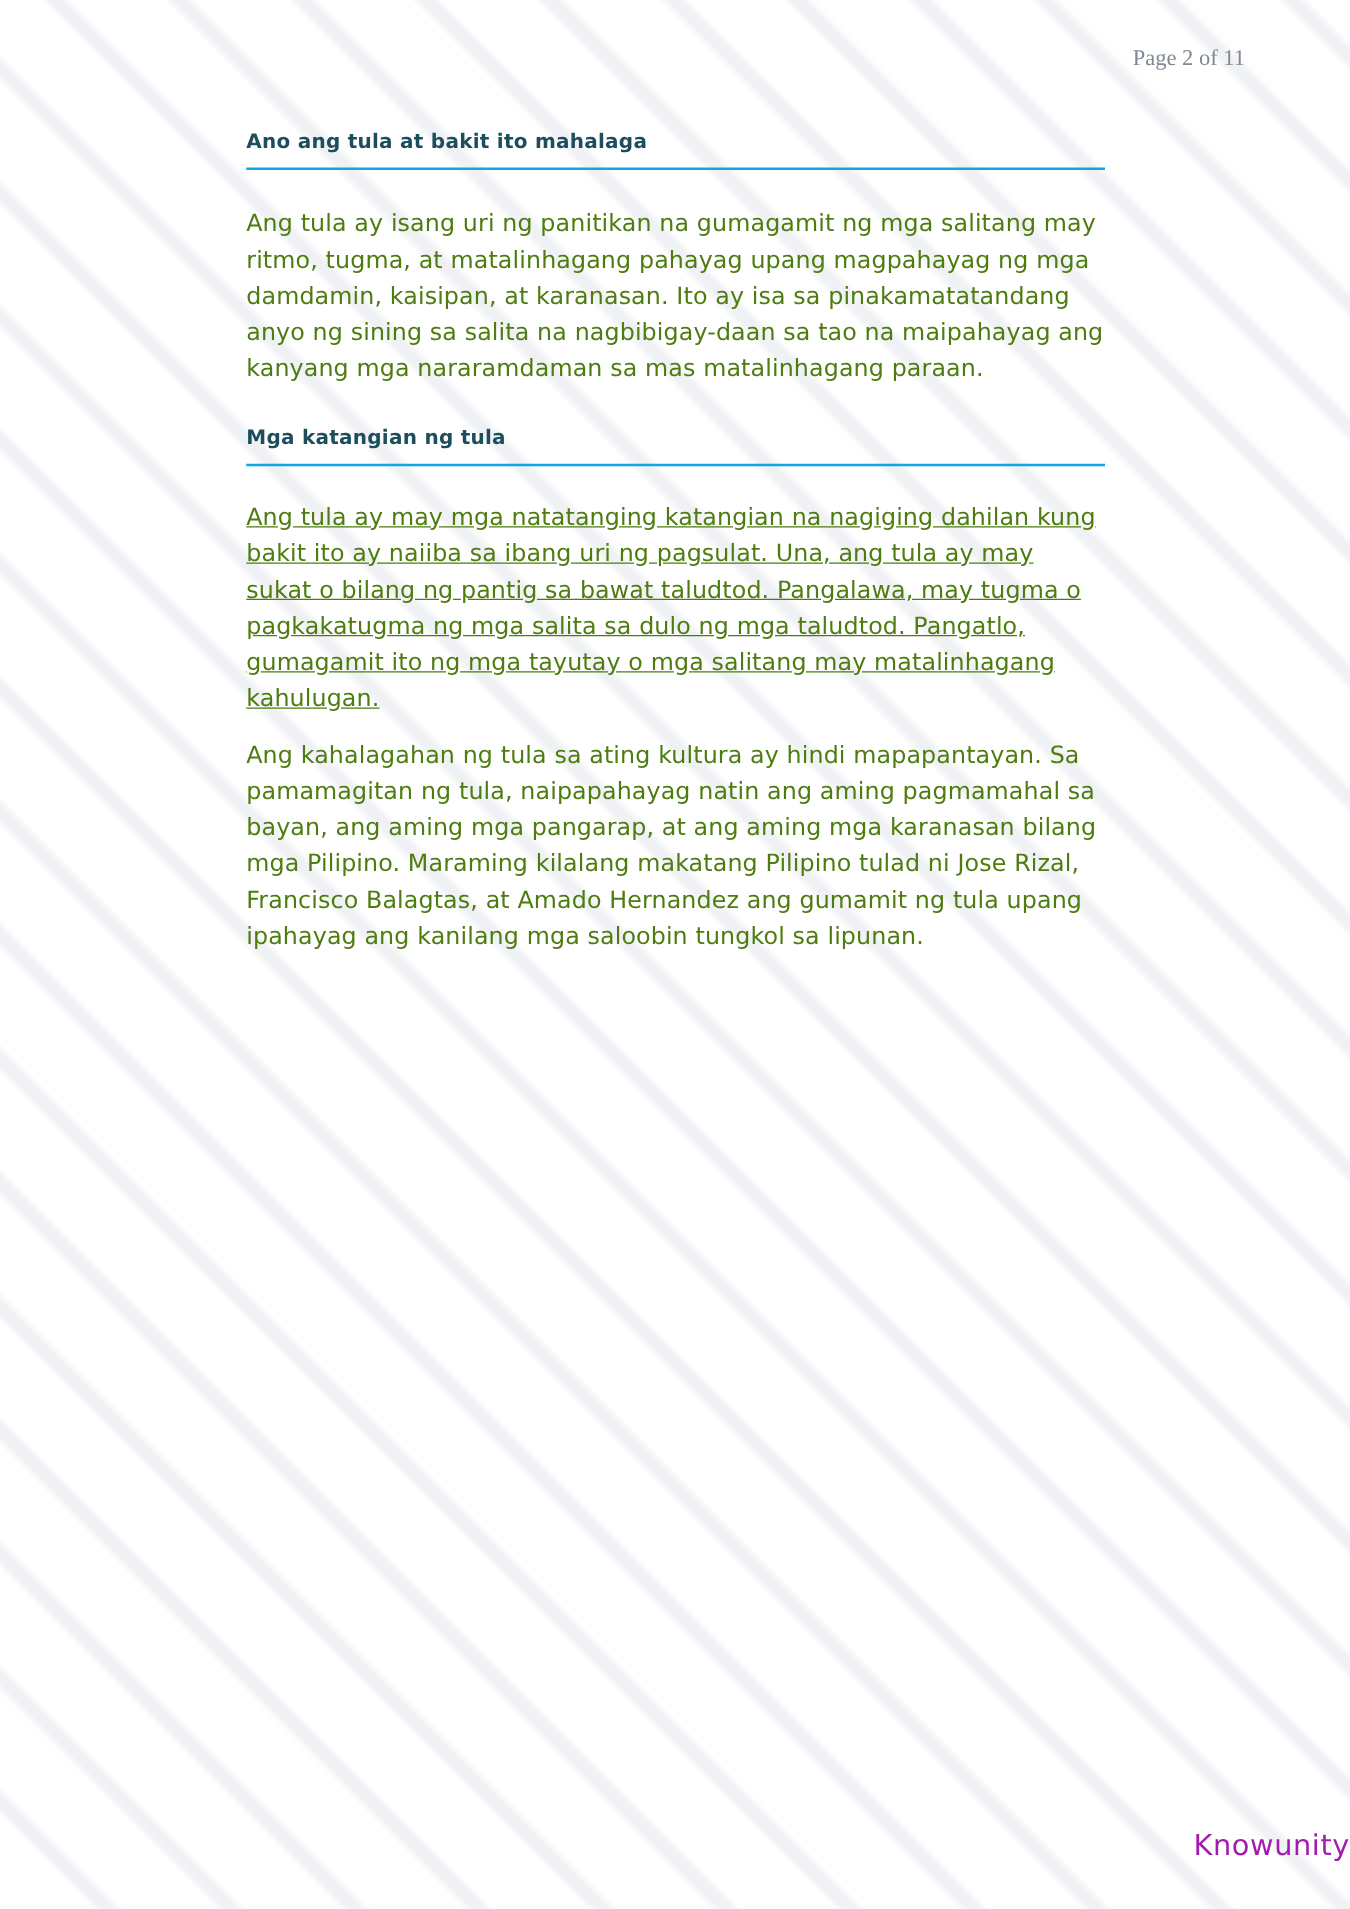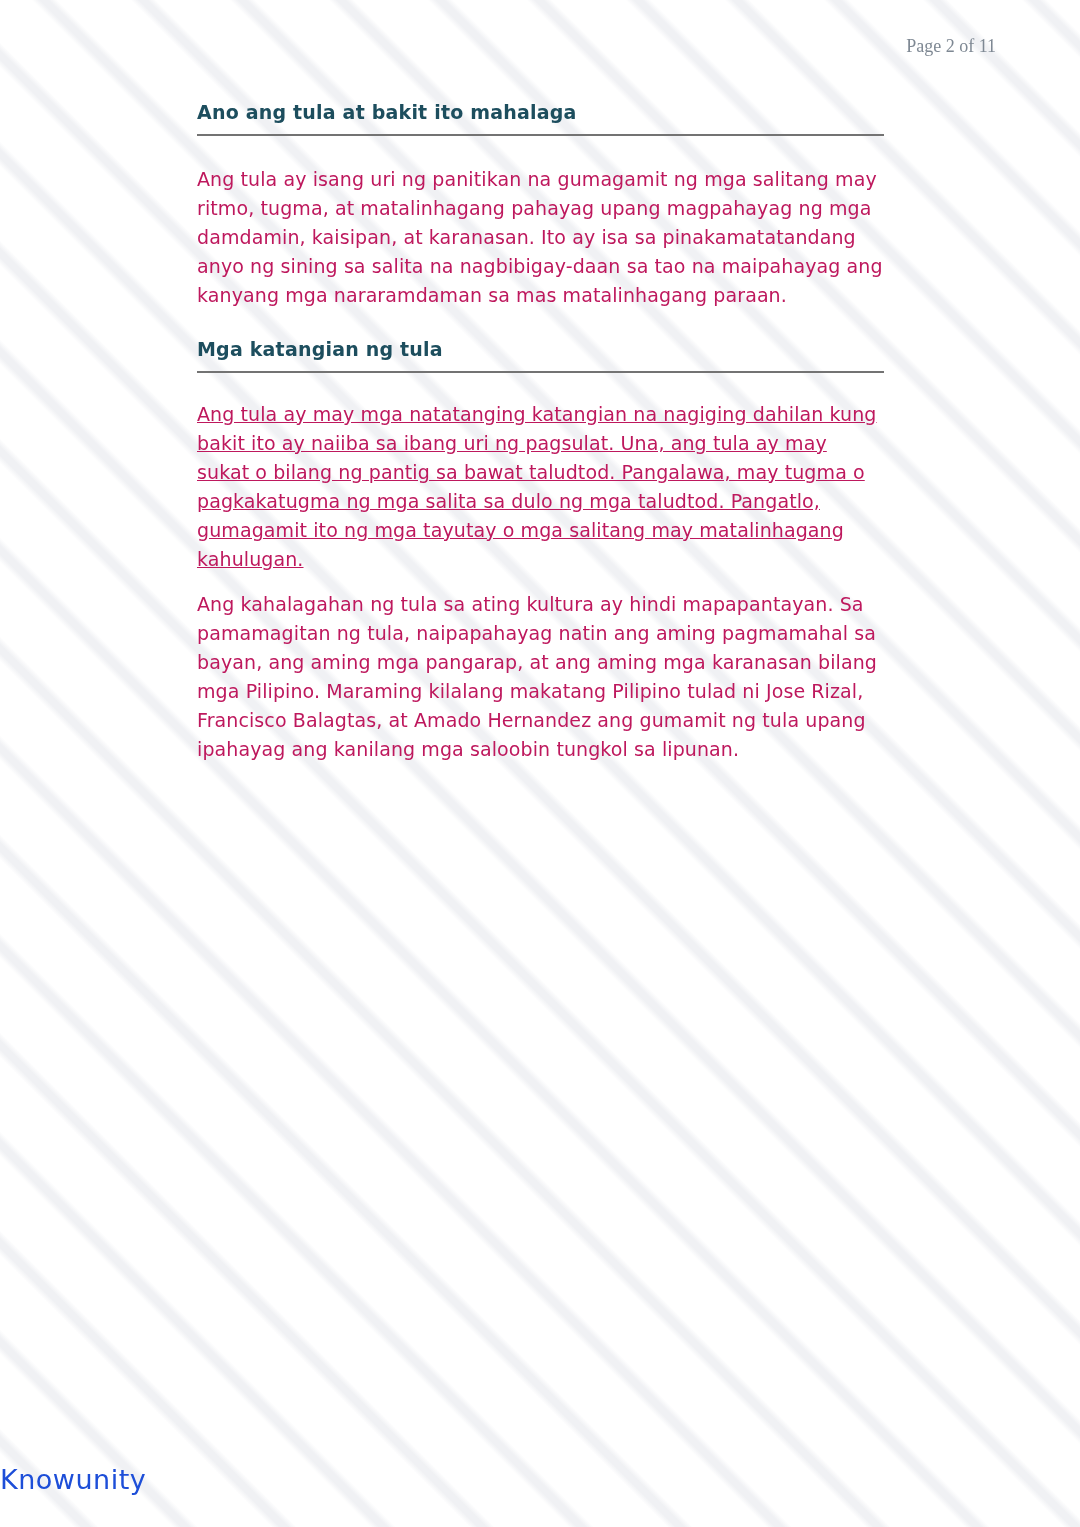--- a/index.html
+++ b/index.html
@@ -29,35 +29,35 @@
     color: #7e8893;
   }
   .content {
     position: absolute;
     left: 197px;
     top: 0;
     width: 687px;
   }
   .section-heading {
     margin: 0;
-    font-size: 19px;
+    font-size: 16px;
     line-height: 23px;
     font-weight: bold;
     color: #1d4e5e;
     letter-spacing: 0.2px;
-    border-bottom: 2px solid #737373;
+    border-bottom: 2px solid #0ea5e9;
     padding-bottom: 10px;
   }
   .section-heading.first { margin-top: 101px; }
   .section-heading.second { margin-top: 28px; }
   .body-para {
     margin: 0;
     font-size: 19px;
     line-height: 29px;
-    color: #be185d;
+    color: #4d7c0f;
     letter-spacing: 0.1px;
   }
   .body-para.p1 { margin-top: 29px; }
   .body-para.p2 { margin-top: 27px; text-decoration: underline; }
   .body-para.p3 { margin-top: 16px; }
   .definition-box {
     margin-top: 25px;
     border: 2px solid #31929a;
     border-left: 6px solid #2b8d94;
     border-radius: 10px;
@@ -72,23 +72,23 @@
   }
   .definition-label {
     font-weight: bold;
     color: #1d4a5f;
   }
   .footer-brand {
     position: absolute;
     top: 1464px;
     left: 0;
     width: 100%;
-    text-align: left;
-    font-size: 27px;
-    color: #1d4ed8;
+    text-align: right;
+    font-size: 23px;
+    color: #a21caf;
     letter-spacing: 0.5px;
   }
 </style>
 </head>
 <body>
 
 <div class="page-number">Page 2 of 11</div>
 
 <div class="content">
 

